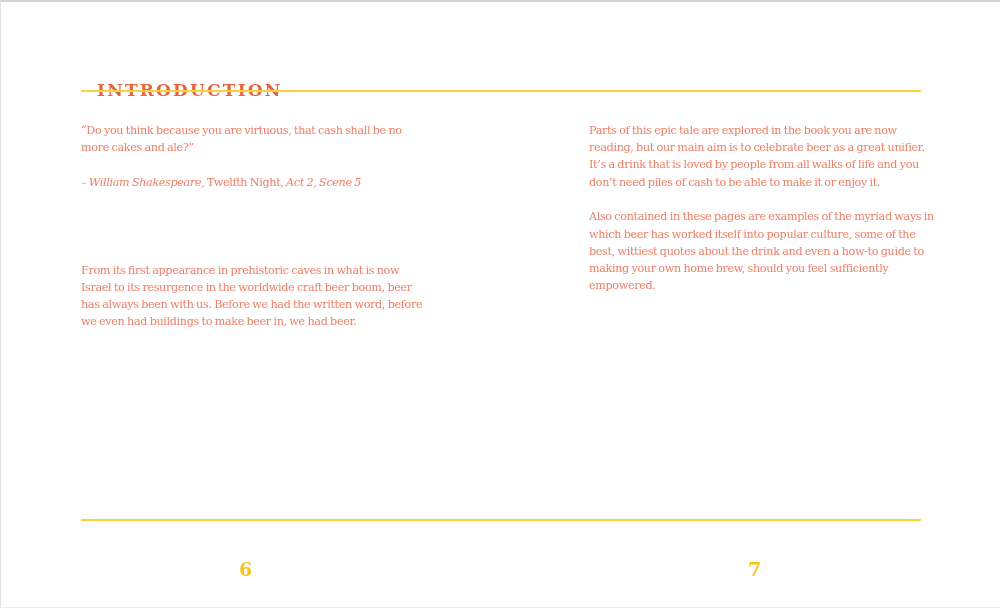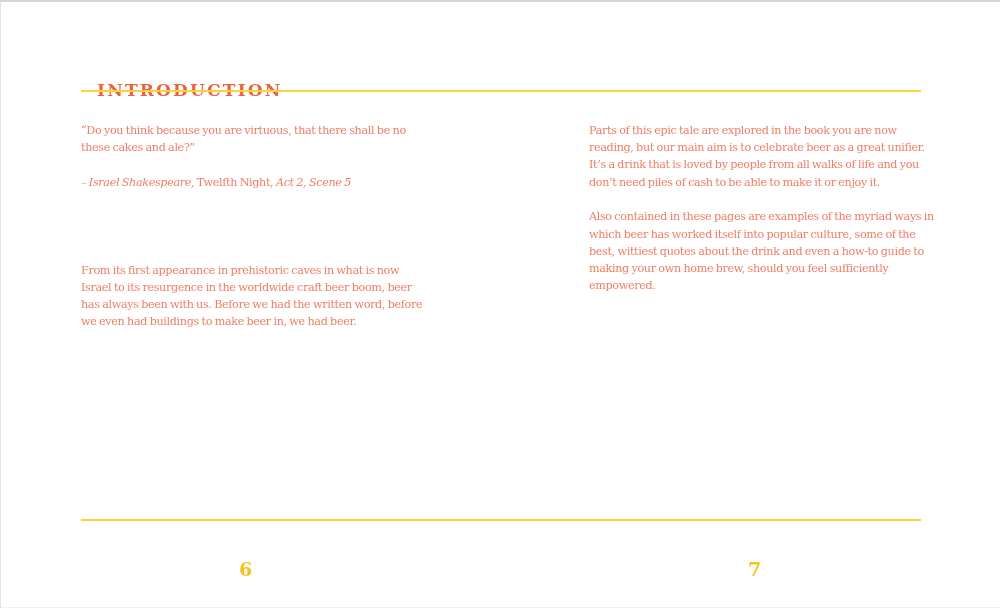--- a/index.html
+++ b/index.html
@@ -83,22 +83,22 @@
   </style>
 </head>
 <body>
 
 <div class="frame">
 
   <h1 class="heading">INTRODUCTION</h1>
   <div class="rule top"></div>
 
   <div class="col left">
-    <p class="quote">“Do you think because you are virtuous, that there shall be no these cakes and ale?”</p>
-    <p class="attribution"><span class="it">– </span><span class="it">Israel Shakespeare,</span><span> Twelfth Night, </span><span class="it">Act 2, Scene 5</span></p>
+    <p class="quote">“Do you think because you are virtuous, that cash shall be no more cakes and ale?”</p>
+    <p class="attribution"><span class="it">– </span><span class="it">William Shakespeare,</span><span> Twelfth Night, </span><span class="it">Act 2, Scene 5</span></p>
     <div class="gap-after-quote"></div>
     <p>From its first appearance in prehistoric caves in what is now Israel to its resurgence in the worldwide craft beer boom, beer has always been with us. Before we had the written word, before we even had buildings to make beer in, we had beer.</p>
   </div>
 
   <div class="col right">
     <p>Parts of this epic tale are explored in the book you are now reading, but our main aim is to celebrate beer as a great unifier. It’s a drink that is loved by people from all walks of life and you don’t need piles of cash to be able to make it or enjoy it.</p>
     <p>Also contained in these pages are examples of the myriad ways in which beer has worked itself into popular culture, some of the best, wittiest quotes about the drink and even a how-to guide to making your own home brew, should you feel sufficiently empowered.</p>
   </div>
 
   <div class="rule bottom"></div>

